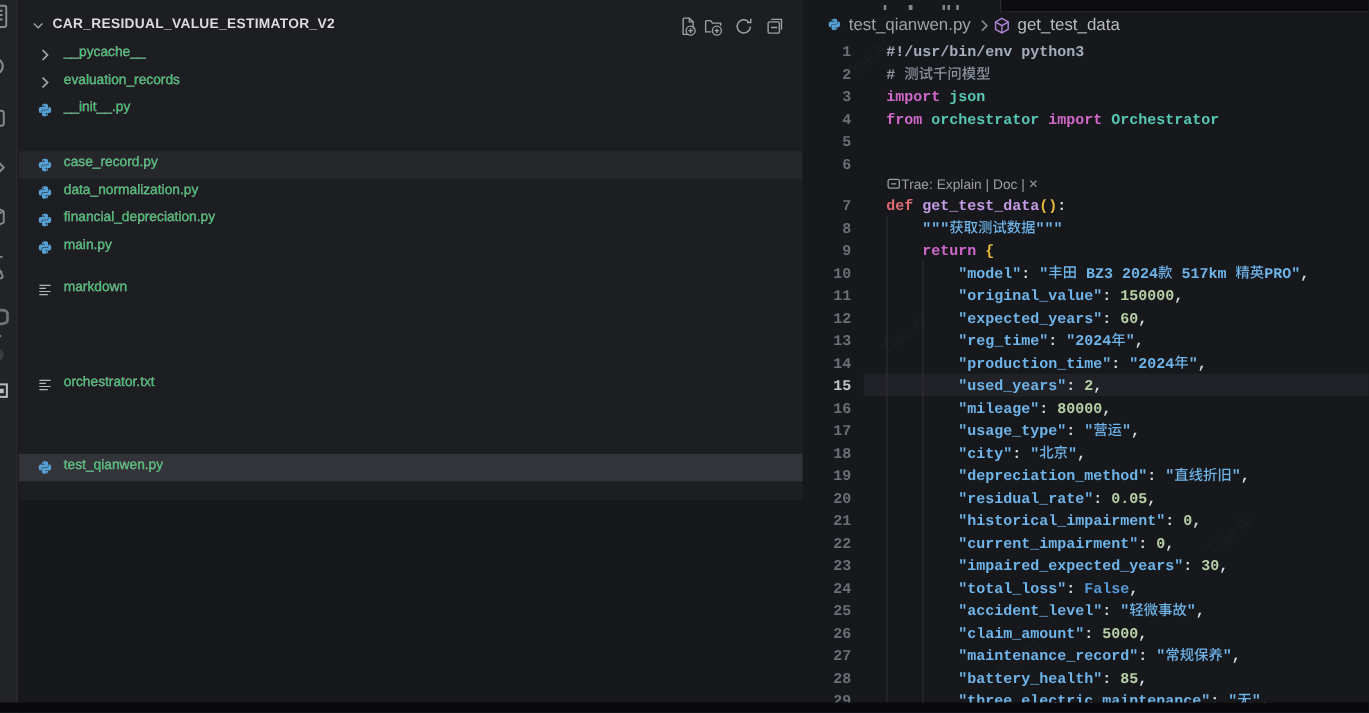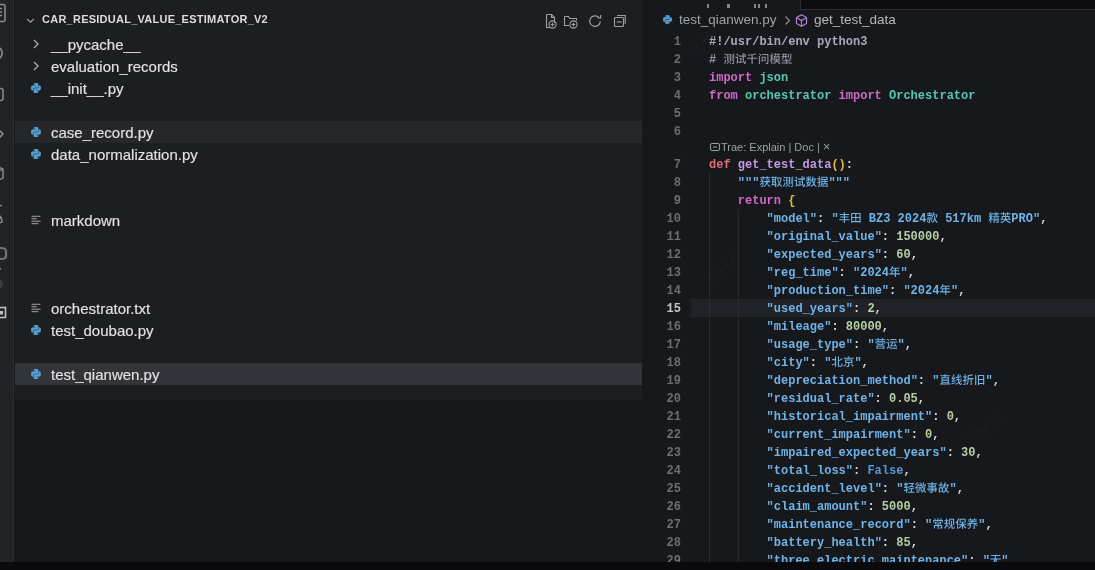--- a/index.html
+++ b/index.html
@@ -6,21 +6,21 @@
 #abar{position:absolute;left:0;top:0;width:14px;height:570px;background:#222327;border-right:1px solid #2c2d32}
 .aico{position:absolute;left:-5px;width:24px;height:24px}
 #sidebar{position:absolute;left:15px;top:0;width:627px;height:400px;background:#1d1e22}
 #sbhead{position:absolute;top:10px;left:0;width:100%;height:22px}
 #sbtitle{position:absolute;left:27px;top:3px;font-size:11px;font-weight:bold;letter-spacing:.25px;color:#dcdcdd;white-space:nowrap}
 #sbchev{position:absolute;left:10px;top:5px;width:11px;height:11px}
 .hico{position:absolute;top:3px;width:16px;height:16px}
 .row{position:absolute;left:0;width:627px;height:22px}
 .row.hov{background:#26272b}
 .row.sel{background:#333439}
-.fname{position:absolute;left:36px;top:3px;font-size:15px;color:#e5e5e5;white-space:nowrap;-webkit-text-stroke:.2px #cbccce}
+.fname{position:absolute;left:36px;top:3px;font-size:11px;color:#22c55e;white-space:nowrap;-webkit-text-stroke:.2px #cbccce}
 .fico{position:absolute;left:15px;top:5px;width:12px;height:12px}
 .fchev{position:absolute;left:13px;top:3px;width:16px;height:16px}
 #editor{position:absolute;left:643px;top:0;width:452px;height:570px;background:#17181c}
 #tabstrip{position:absolute;left:0;top:0;width:452px;height:10px;overflow:hidden}
 #tabrest{position:absolute;left:157px;top:0;width:295px;height:10px;background:#0d0d10;border-left:1px solid #2c2d32;border-bottom:1px solid #2c2d32}
 .tdot{position:absolute;top:4px;width:2px;height:4px;background:#84878c}
 #crumbs{position:absolute;left:0;top:9px;width:452px;height:23px;font-size:13.5px;color:#9fa2a7}
 #crumb1{position:absolute;left:36px;top:3px;white-space:nowrap}
 #crumb2{position:absolute;left:171px;top:3px;white-space:nowrap;color:#b8babd}
 #codewrap{position:absolute;left:0;top:0;width:452px;height:570px}
@@ -152,50 +152,59 @@
       </div>
 <div class="row" style="top:143px">
         <svg class="fico" viewBox="0 0 110 110">
           <g fill="#569fd2">
             <path d="M54.9 9.2c-23.4 0-21.9 10.1-21.9 10.1l0 10.5h22.3v3.2H24.2S9.3 31.3 9.3 54.9c0 23.6 13 22.7 13 22.7h7.8V66.7s-0.4-13 12.8-13H65s12.4 0.2 12.4-12V22.3S79.3 9.2 54.9 9.2zM42.6 16.3a4 4 0 110 8 4 4 0 010-8z"></path>
             <path d="M55.1 100.8c23.4 0 21.9-10.1 21.9-10.1l0-10.5H54.7V77h31.1s14.9 1.7 14.9-21.9c0-23.6-13-22.7-13-22.7h-7.8v10.9s0.4 13-12.8 13H45s-12.4-0.2-12.4 12v20.4s-1.9 13.1 22.5 13.1zM67.4 93.7a4 4 0 110-8 4 4 0 010 8z"></path>
           </g>
         </svg>
         <span class="fname">data_normalization.py</span>
       </div>
-<div class="row" style="top:209px">
+<div class="row" style="top:165px">
+        <svg class="fico" viewBox="0 0 110 110">
+          <g fill="#569fd2">
+            <path d="M54.9 9.2c-23.4 0-21.9 10.1-21.9 10.1l0 10.5h22.3v3.2H24.2S9.3 31.3 9.3 54.9c0 23.6 13 22.7 13 22.7h7.8V66.7s-0.4-13 12.8-13H65s12.4 0.2 12.4-12V22.3S79.3 9.2 54.9 9.2zM42.6 16.3a4 4 0 110 8 4 4 0 010-8z"></path>
+            <path d="M55.1 100.8c23.4 0 21.9-10.1 21.9-10.1l0-10.5H54.7V77h31.1s14.9 1.7 14.9-21.9c0-23.6-13-22.7-13-22.7h-7.8v10.9s0.4 13-12.8 13H45s-12.4-0.2-12.4 12v20.4s-1.9 13.1 22.5 13.1zM67.4 93.7a4 4 0 110-8 4 4 0 010 8z"></path>
+          </g>
+        </svg>
+        <span class="fname">financial_depreciation.py</span>
+      </div>
+<div class="row" style="top:187px">
+        <svg class="fico" viewBox="0 0 110 110">
+          <g fill="#569fd2">
+            <path d="M54.9 9.2c-23.4 0-21.9 10.1-21.9 10.1l0 10.5h22.3v3.2H24.2S9.3 31.3 9.3 54.9c0 23.6 13 22.7 13 22.7h7.8V66.7s-0.4-13 12.8-13H65s12.4 0.2 12.4-12V22.3S79.3 9.2 54.9 9.2zM42.6 16.3a4 4 0 110 8 4 4 0 010-8z"></path>
+            <path d="M55.1 100.8c23.4 0 21.9-10.1 21.9-10.1l0-10.5H54.7V77h31.1s14.9 1.7 14.9-21.9c0-23.6-13-22.7-13-22.7h-7.8v10.9s0.4 13-12.8 13H45s-12.4-0.2-12.4 12v20.4s-1.9 13.1 22.5 13.1zM67.4 93.7a4 4 0 110-8 4 4 0 010 8z"></path>
+          </g>
+        </svg>
+        <span class="fname">main.py</span>
+      </div>
+<div class="row" style="top:221px">
         <svg class="fico" viewBox="0 0 16 16">
           <g stroke="#b4b6b9" stroke-width="1.2" fill="none">
             <line x1="2" y1="3" x2="14" y2="3"></line>
             <line x1="2" y1="6.3" x2="9" y2="6.3"></line>
             <line x1="2" y1="9.6" x2="14" y2="9.6"></line>
             <line x1="2" y1="12.9" x2="11" y2="12.9"></line>
           </g>
         </svg>
         <span class="fname">markdown</span>
       </div>
 <div class="row" style="top:297px">
         <svg class="fico" viewBox="0 0 16 16">
           <g stroke="#b4b6b9" stroke-width="1.2" fill="none">
             <line x1="2" y1="3" x2="14" y2="3"></line>
             <line x1="2" y1="6.3" x2="9" y2="6.3"></line>
             <line x1="2" y1="9.6" x2="14" y2="9.6"></line>
             <line x1="2" y1="12.9" x2="11" y2="12.9"></line>
           </g>
         </svg>
         <span class="fname">orchestrator.txt</span>
-      </div>
-<div class="row" style="top:319px">
-        <svg class="fico" viewBox="0 0 110 110">
-          <g fill="#569fd2">
-            <path d="M54.9 9.2c-23.4 0-21.9 10.1-21.9 10.1l0 10.5h22.3v3.2H24.2S9.3 31.3 9.3 54.9c0 23.6 13 22.7 13 22.7h7.8V66.7s-0.4-13 12.8-13H65s12.4 0.2 12.4-12V22.3S79.3 9.2 54.9 9.2zM42.6 16.3a4 4 0 110 8 4 4 0 010-8z"></path>
-            <path d="M55.1 100.8c23.4 0 21.9-10.1 21.9-10.1l0-10.5H54.7V77h31.1s14.9 1.7 14.9-21.9c0-23.6-13-22.7-13-22.7h-7.8v10.9s0.4 13-12.8 13H45s-12.4-0.2-12.4 12v20.4s-1.9 13.1 22.5 13.1zM67.4 93.7a4 4 0 110-8 4 4 0 010 8z"></path>
-          </g>
-        </svg>
-        <span class="fname">test_doubao.py</span>
       </div>
 <div class="row sel" style="top:363px">
         <svg class="fico" viewBox="0 0 110 110">
           <g fill="#569fd2">
             <path d="M54.9 9.2c-23.4 0-21.9 10.1-21.9 10.1l0 10.5h22.3v3.2H24.2S9.3 31.3 9.3 54.9c0 23.6 13 22.7 13 22.7h7.8V66.7s-0.4-13 12.8-13H65s12.4 0.2 12.4-12V22.3S79.3 9.2 54.9 9.2zM42.6 16.3a4 4 0 110 8 4 4 0 010-8z"></path>
             <path d="M55.1 100.8c23.4 0 21.9-10.1 21.9-10.1l0-10.5H54.7V77h31.1s14.9 1.7 14.9-21.9c0-23.6-13-22.7-13-22.7h-7.8v10.9s0.4 13-12.8 13H45s-12.4-0.2-12.4 12v20.4s-1.9 13.1 22.5 13.1zM67.4 93.7a4 4 0 110-8 4 4 0 010 8z"></path>
           </g>
         </svg>
         <span class="fname">test_qianwen.py</span>
       </div>

